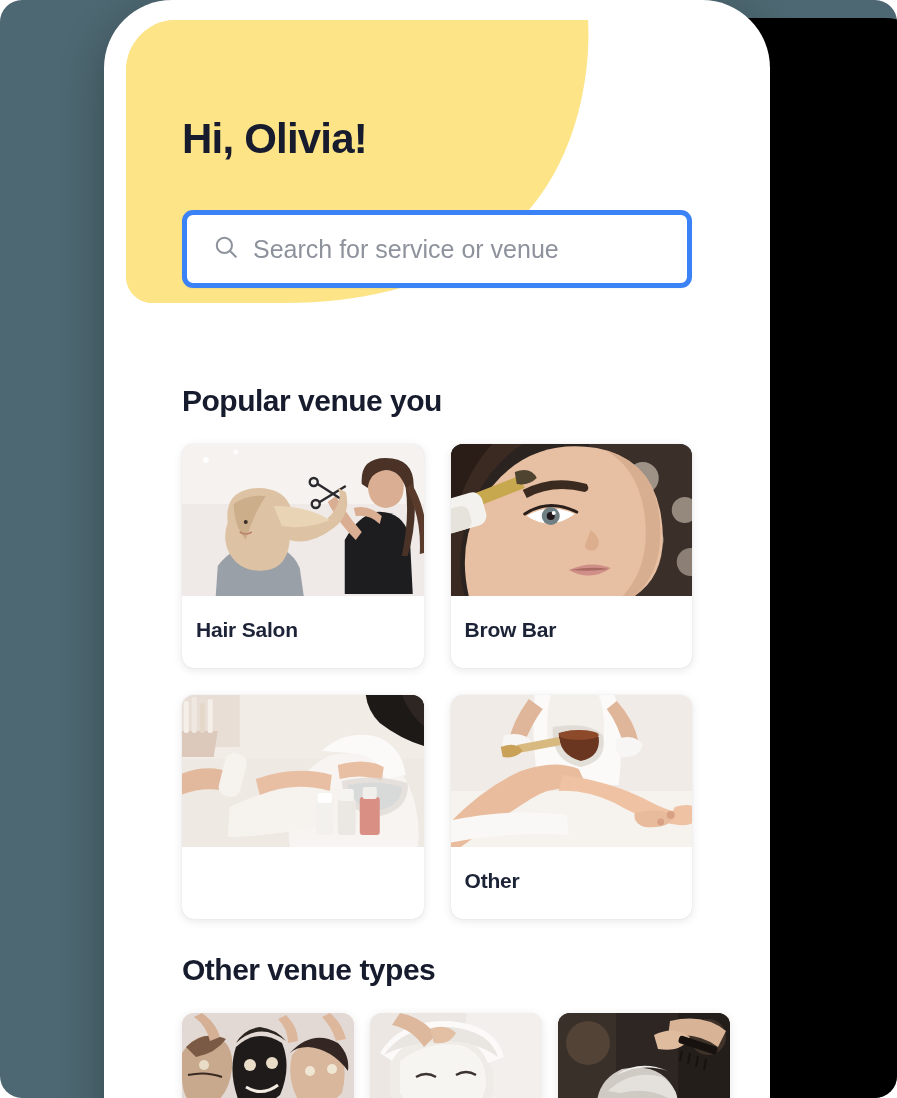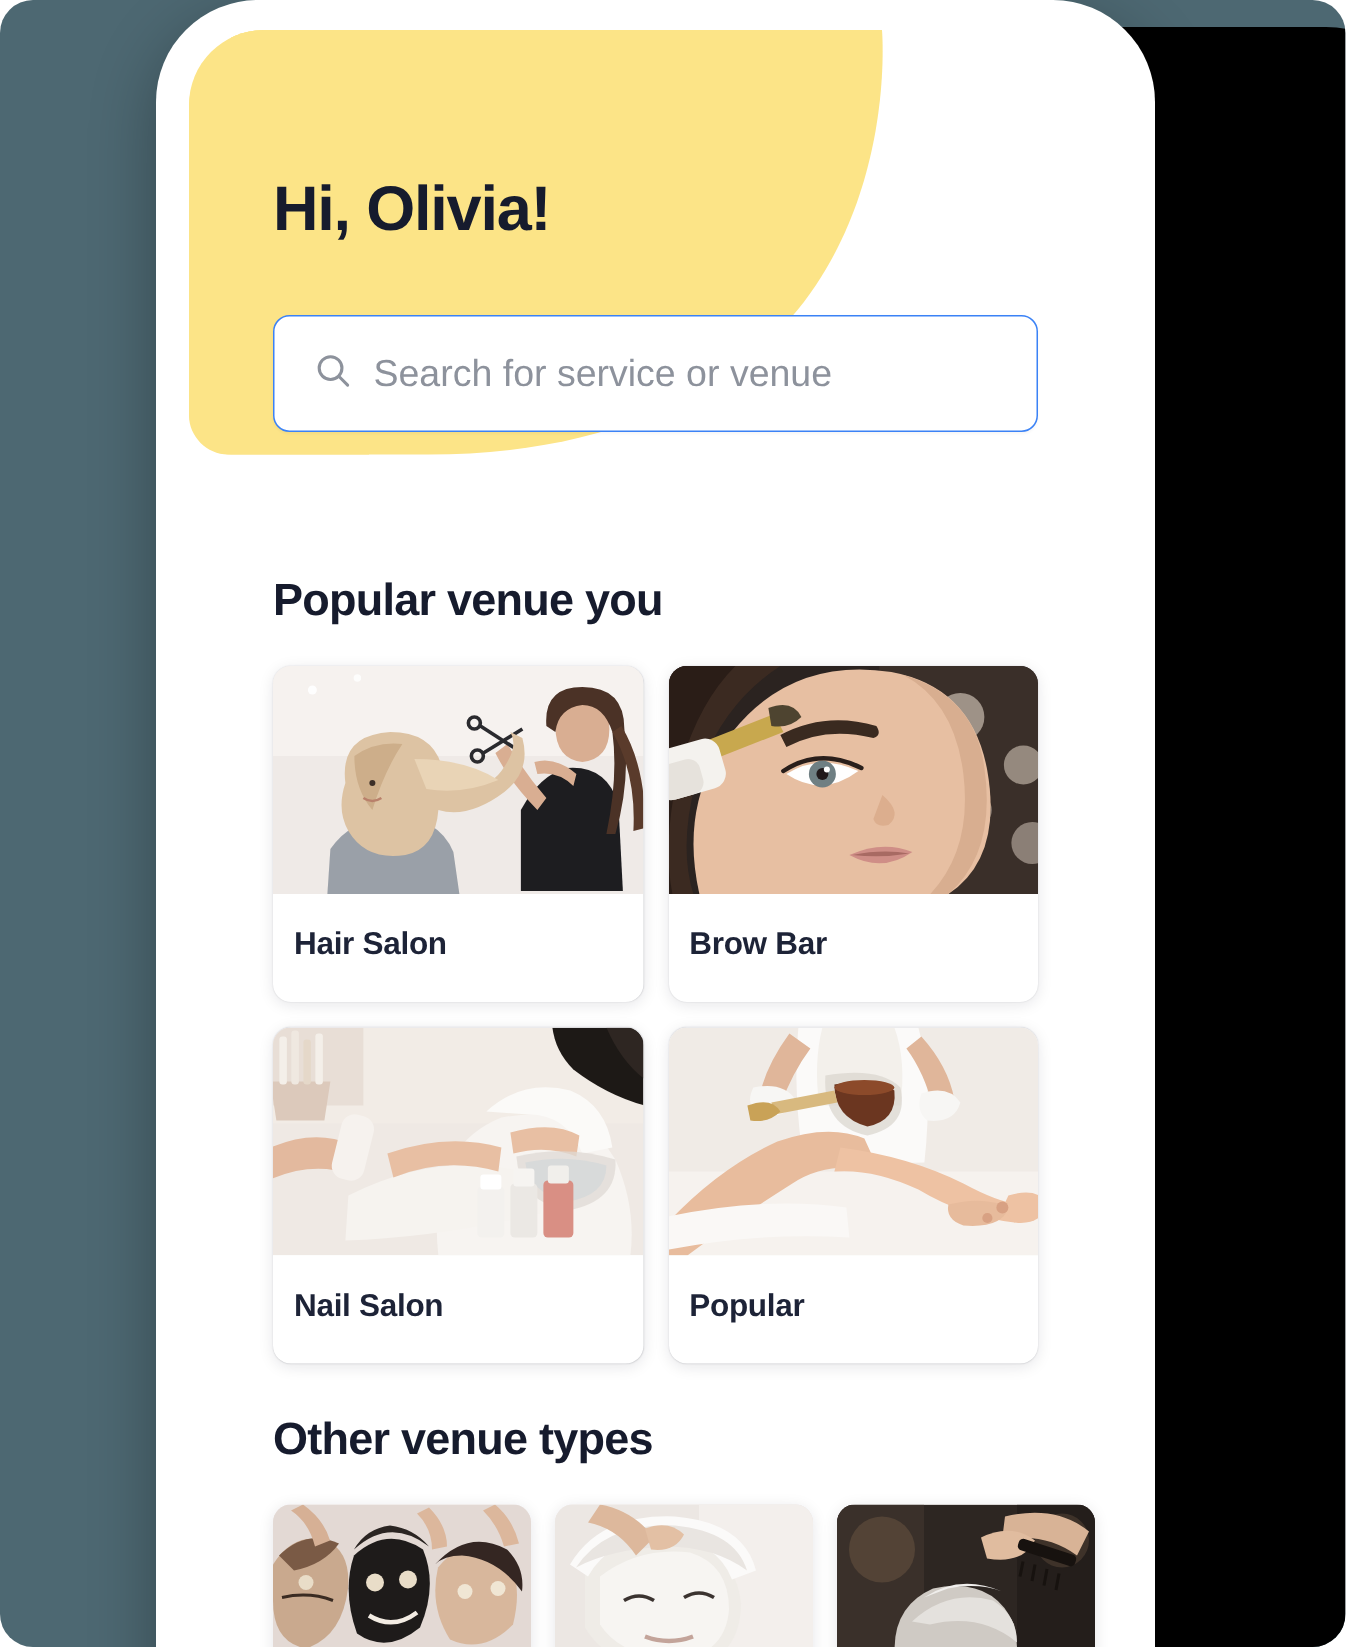--- a/index.html
+++ b/index.html
@@ -82,21 +82,21 @@
     letter-spacing: -0.8px;
     color: #161b2d;
     line-height: 1.1;
   }
 
   
   #search-box {
     margin-top: 48px;
     height: 78px;
     background: #ffffff;
-    border: 1px solid #3b82f6;
+    border: 5px solid #3b82f6;
     border-radius: 11px;
     display: flex;
     align-items: center;
     padding: 0 26px;
     box-shadow: 0 1px 2px rgba(16,24,40,0.04);
   }
   #search-icon { flex: 0 0 auto; margin-right: 14px; display: block; }
   #search-input {
     flex: 1 1 auto;
     border: none;
@@ -123,21 +123,21 @@
     letter-spacing: -0.5px;
     color: #161b2d;
     margin-top: 34px;
     margin-bottom: 26px;
   }
 
   
   .card-grid {
     display: grid;
     grid-template-columns: 1fr 1fr;
-    gap: 17px;
+    gap: 27px;
   }
   .venue-card {
     background: #ffffff;
     border-radius: 12px;
     overflow: hidden;
     box-shadow: 0 2px 10px rgba(16,24,40,0.10), 0 0 1px rgba(16,24,40,0.18);
   }
   .venue-card-photo {
     width: 100%;
     height: 152px;
@@ -320,21 +320,20 @@
                 <path d="M178 90 Q206 84 232 92 Q232 112 206 116 Q180 110 178 90 Z" fill="#cfd6d8" opacity=".6"></path>
 
                 <rect x="146" y="106" width="18" height="34" rx="3" fill="#f3f1ee"></rect>
                 <rect x="148" y="98" width="14" height="10" rx="2" fill="#ffffff"></rect>
                 <rect x="168" y="104" width="18" height="36" rx="3" fill="#ebe8e4"></rect>
                 <rect x="170" y="94" width="14" height="12" rx="2" fill="#f6f4f1"></rect>
                 <rect x="190" y="102" width="20" height="38" rx="3" fill="#d98f84"></rect>
                 <rect x="193" y="92" width="14" height="12" rx="2" fill="#f1efeb"></rect>
               </svg>
             </div>
-            <div class="venue-card-label">Nail Salon</div>
           </div>
 
           <div class="venue-card">
             <div class="venue-card-photo">
               <svg viewBox="0 0 266 152" xmlns="http://www.w3.org/2000/svg" preserveAspectRatio="xMidYMid slice">
                 <rect width="266" height="152" fill="#f0ebe6"></rect>
                 <rect y="96" width="266" height="56" fill="#f6f2ee"></rect>
 
                 <path d="M96 0 L176 0 Q186 36 180 90 L100 92 Q92 44 96 0 Z" fill="#fbfaf9"></path>
                 <path d="M112 0 L160 0 Q168 22 164 52 L110 52 Q106 24 112 0 Z" fill="#f3f0eb"></path>
@@ -356,21 +355,21 @@
                 <path d="M124 80 Q170 86 206 104 Q232 118 246 118 Q254 124 240 130 Q206 126 176 108 Q146 94 120 96 Z" fill="#eec2a3"></path>
                 <path d="M236 112 Q256 106 262 118 Q258 132 240 130 Q230 122 236 112 Z" fill="#eec2a3"></path>
 
                 <path d="M196 118 Q220 112 236 120 Q232 134 206 132 Q194 128 196 118 Z" fill="#e7bb9c"></path>
                 <circle cx="232" cy="120" r="4" fill="#d8a183"></circle>
                 <circle cx="222" cy="127" r="3.4" fill="#d8a183"></circle>
 
                 <path d="M0 128 Q70 112 128 120 L130 140 Q66 136 0 150 Z" fill="#faf8f6"></path>
               </svg>
             </div>
-            <div class="venue-card-label">Popular</div>
+            <div class="venue-card-label">Other</div>
           </div>
 
         </div>
 
         <h2 class="section-title">Other venue types</h2>
 
         <div id="other-strip">
 
           <div class="strip-card">
             <svg viewBox="0 0 172 120" xmlns="http://www.w3.org/2000/svg" preserveAspectRatio="xMidYMin slice">

